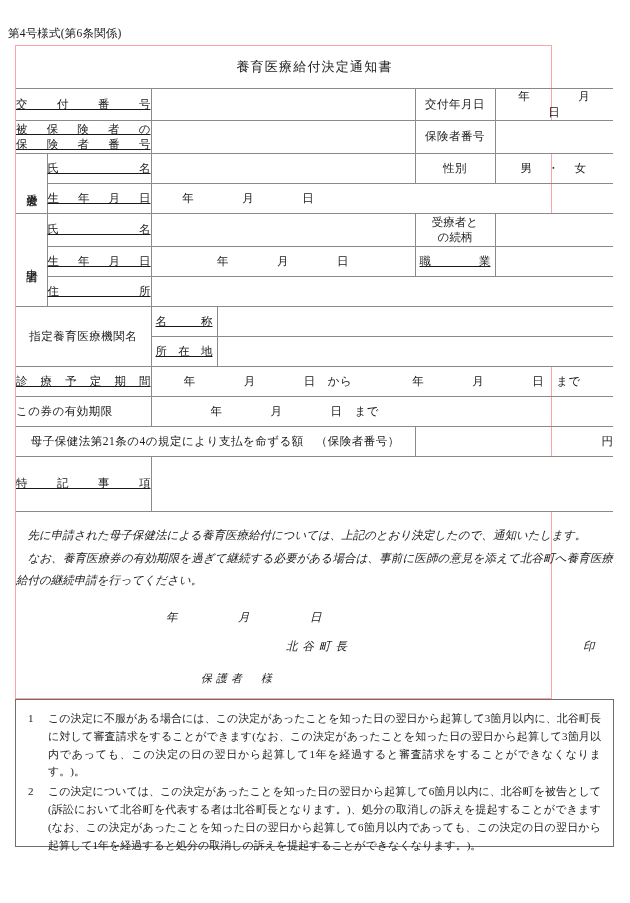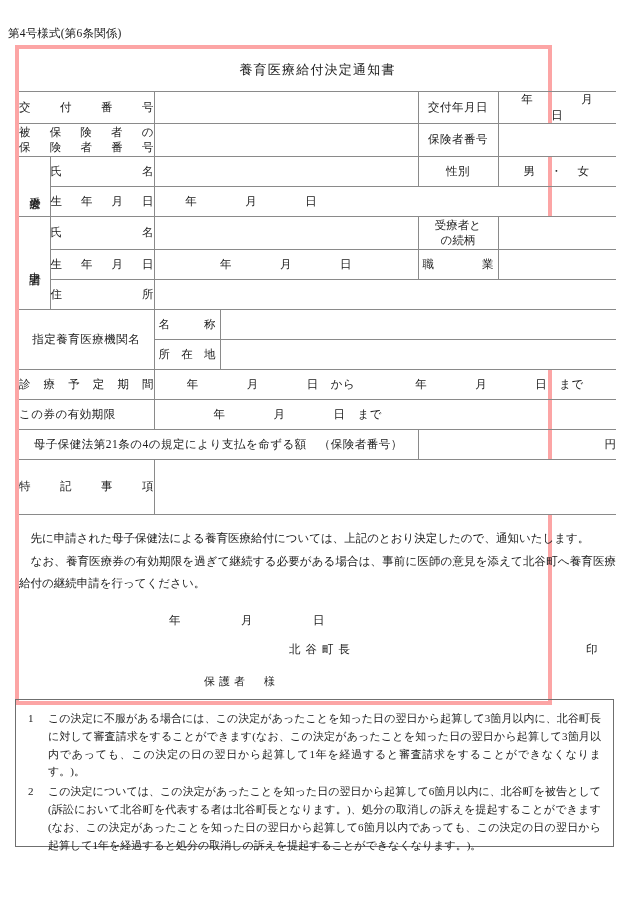--- a/index.html
+++ b/index.html
@@ -31,21 +31,21 @@
     letter-spacing: 0.2px;
     white-space: nowrap;
   }
 
   
   .main-box {
     position: absolute;
     left: 15px;
     top: 45px;
     width: 537px;
-    border: 4px solid #fca5a5;
+    border: 1px solid #fca5a5;
     box-sizing: border-box;
   }
   table.grid {
     border-collapse: collapse;
     width: 100%;
     table-layout: fixed;
   }
   table.grid td {
     border: 1px solid #8a8a8a;
     padding: 0;
@@ -65,20 +65,21 @@
   }
   .title-text {
     font-size: 13px;
     letter-spacing: 1.2px;
   }
 
   
   .lbl {
     text-align: center;
     padding: 0 10px;
+    text-decoration: underline;
   }
   .spread {
     display: block;
     text-align: justify;
     text-align-last: justify;
     text-justify: inter-character;
   }
   .spread-narrow {
     display: block;
     text-align: justify;
@@ -139,20 +140,21 @@
     font-size: 11px;
     line-height: 1.25;
     padding: 2px 3px;
   }
 
   
   .notice-cell {
     padding: 16px 14px 10px 14px;
     height: 186px;
     vertical-align: top;
+    font-style: italic;
   }
   .notice-p {
     font-size: 11.5px;
     line-height: 1.95;
     text-indent: 1em;
     margin: 0;
     text-align: justify;
   }
   .sig-date {
     font-size: 11.5px;

